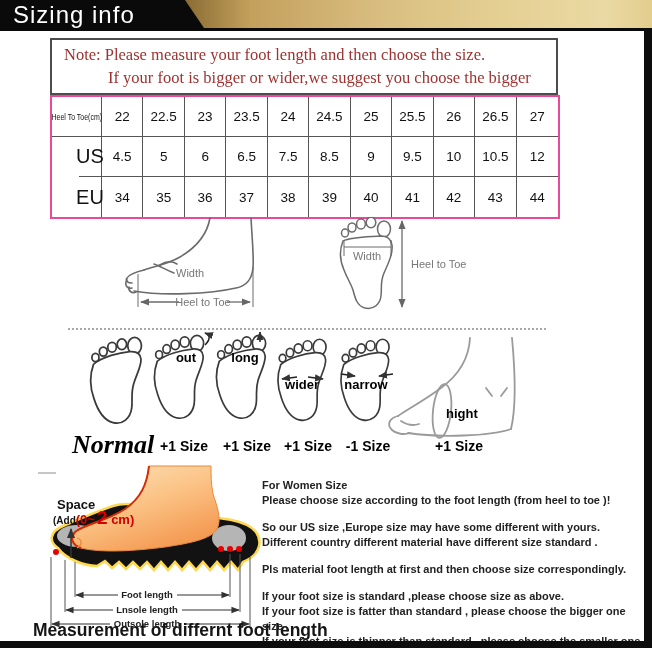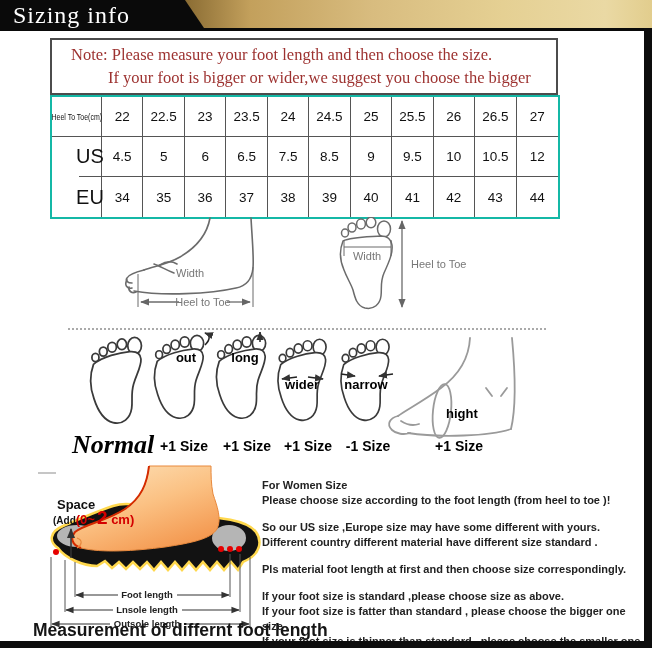--- a/index.html
+++ b/index.html
@@ -1,31 +1,31 @@
 <!DOCTYPE html>
 <html><head>
 <meta charset="utf-8">
 <style>
   html,body{margin:0;padding:0;background:#888;}
   #stage{position:relative;width:652px;height:648px;background:#fff;overflow:hidden;
          font-family:"Liberation Sans",sans-serif;}
   
   .hdr{position:absolute;left:0;top:0;width:652px;height:31px;background:#0a0a0a;}
   .hdr-title{position:absolute;left:13px;top:0;line-height:30px;color:#fff;
-             font-family:Liberation Serif, serif;font-size:24px;letter-spacing:1px;}
+             font-family:Liberation Sans, sans-serif;font-size:24px;letter-spacing:1px;}
   .ribbon{position:absolute;left:185px;top:0;right:0;height:28px;
           background:linear-gradient(90deg,#8a6c33,#c3a05c 14%,#d8bc7f 40%,#e5d093 68%,#ead9a4 90%,#e2cd8d);
           clip-path:polygon(0 0,100% 0,100% 100%,19px 100%);}
   
   .note{position:absolute;left:50px;top:38px;width:504px;height:50px;border:2px solid #4c4c4c;
         font-family:"Liberation Serif",serif;color:#9d3230;font-size:16.5px;line-height:23px;padding-top:3px;}
-  .note .l1{padding-left:19px;}
+  .note .l1{padding-left:12px;}
   .note .l2{padding-left:56px;}
   
-  .stable{position:absolute;left:50px;top:95px;width:506px;height:120px;border:2px solid #14b8a6;
+  .stable{position:absolute;left:50px;top:95px;width:506px;height:120px;border:2px solid #ec4899;
           display:grid;grid-template-columns:50px repeat(11,1fr);grid-template-rows:repeat(3,1fr);
           background:#fff;}
   .scell{border-right:1px solid #555;border-bottom:1px solid #555;display:flex;
          align-items:center;justify-content:center;font-size:13.5px;color:#111;}
   .scell:nth-child(12n){border-right:none;}
   .scell:nth-child(n+25){border-bottom:none;}
   .scell.hlabel span{display:inline-block;transform:scaleX(.82);font-size:8.5px;white-space:nowrap;}
   .scell.big{font-size:20px;margin-left:27px;}
   
   svg text{font-family:"Liberation Sans",sans-serif;}

